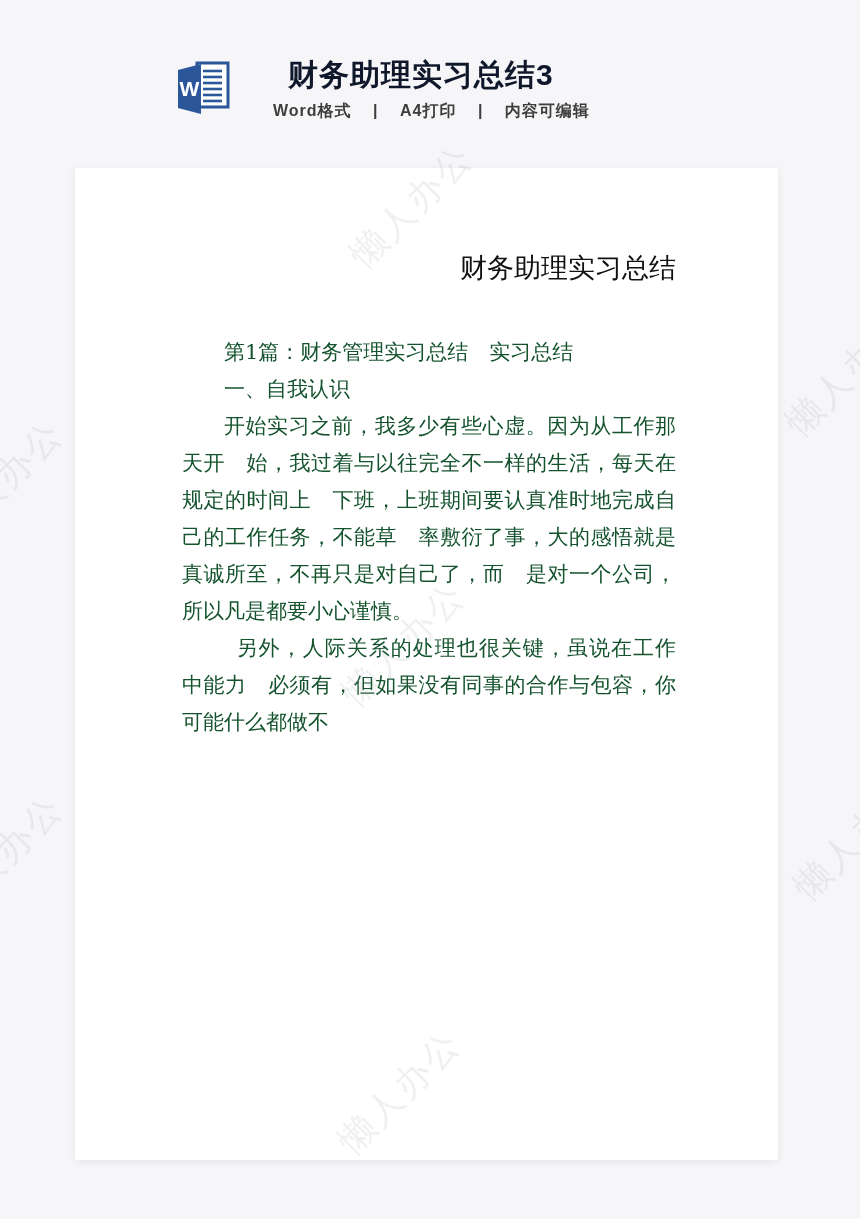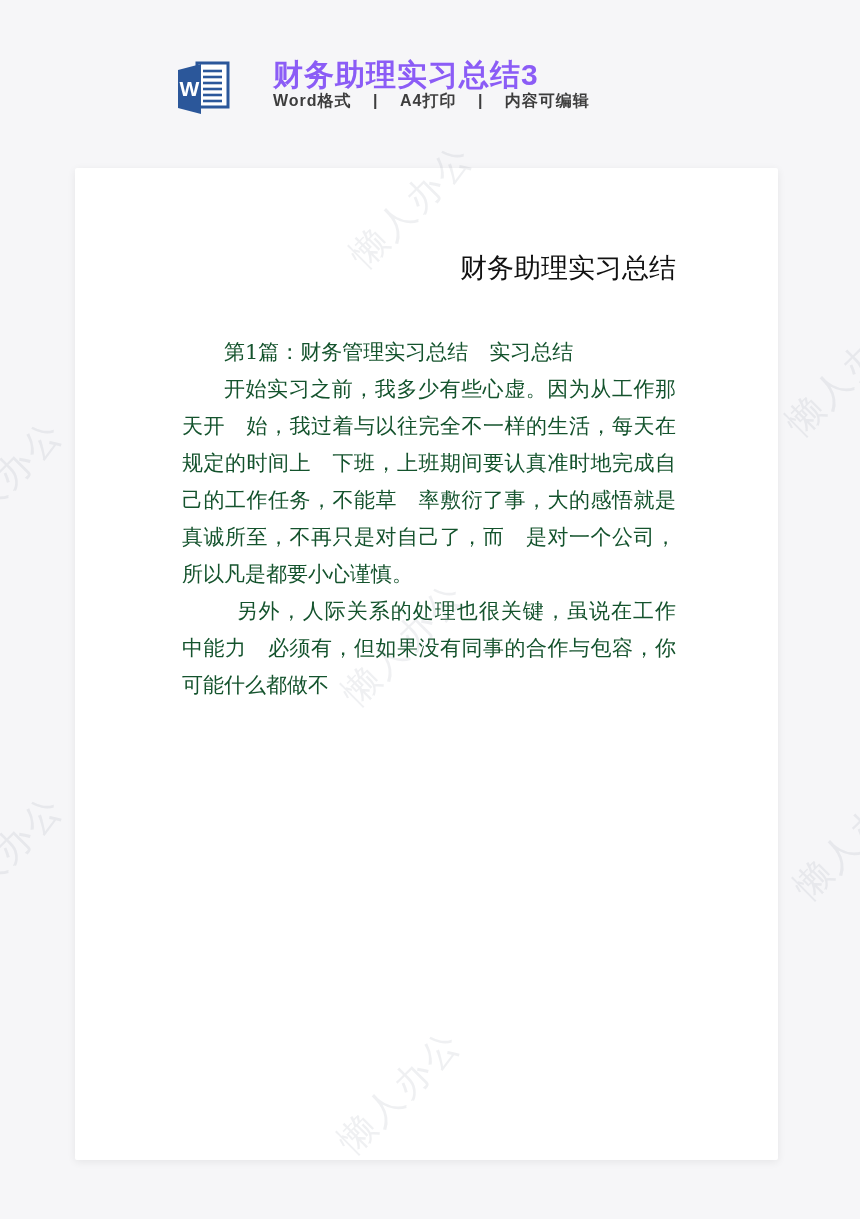--- a/index.html
+++ b/index.html
@@ -18,25 +18,27 @@
     left: 175px;
     top: 58px;
     display: flex;
     align-items: flex-start;
   }
   .word-icon { width: 56px; height: 60px; flex: 0 0 auto; }
   .header-text { margin-left: 42px; }
   .header-title {
     font-size: 30px;
     font-weight: bold;
-    color: #8b5cf6;
+    color: #0f172a;
     line-height: 1.1;
     letter-spacing: 1px;
+    margin-left: 15px;
   }
   .header-meta {
+    margin-top: 10px;
     font-size: 16px;
     font-weight: bold;
     color: #3d3d3d;
     letter-spacing: 1px;
   }
   .header-meta .sep {
     display: inline-block;
     margin: 0 16px;
     color: #3d3d3d;
   }
@@ -131,15 +133,16 @@
       <span>A4打印</span>
       <span class="sep">|</span>
       <span>内容可编辑</span>
     </div>
   </div>
 </header>
 
 <div class="doc-page">
   <h2 class="doc-title">财务助理实习总结</h2>
   <p class="para">第1篇：财务管理实习总结　实习总结</p>
+  <p class="para">一、自我认识</p>
   <p class="para">开始实习之前，我多少有些心虚。因为从工作那天开　始，我过着与以往完全不一样的生活，每天在规定的时间上　下班，上班期间要认真准时地完成自己的工作任务，不能草　率敷衍了事，大的感悟就是真诚所至，不再只是对自己了，而　是对一个公司，所以凡是都要小心谨慎。</p>
   <p class="para indent-lg">另外，人际关系的处理也很关键，虽说在工作中能力　必须有，但如果没有同事的合作与包容，你可能什么都做不</p>
 </div>
 
 </body></html>

